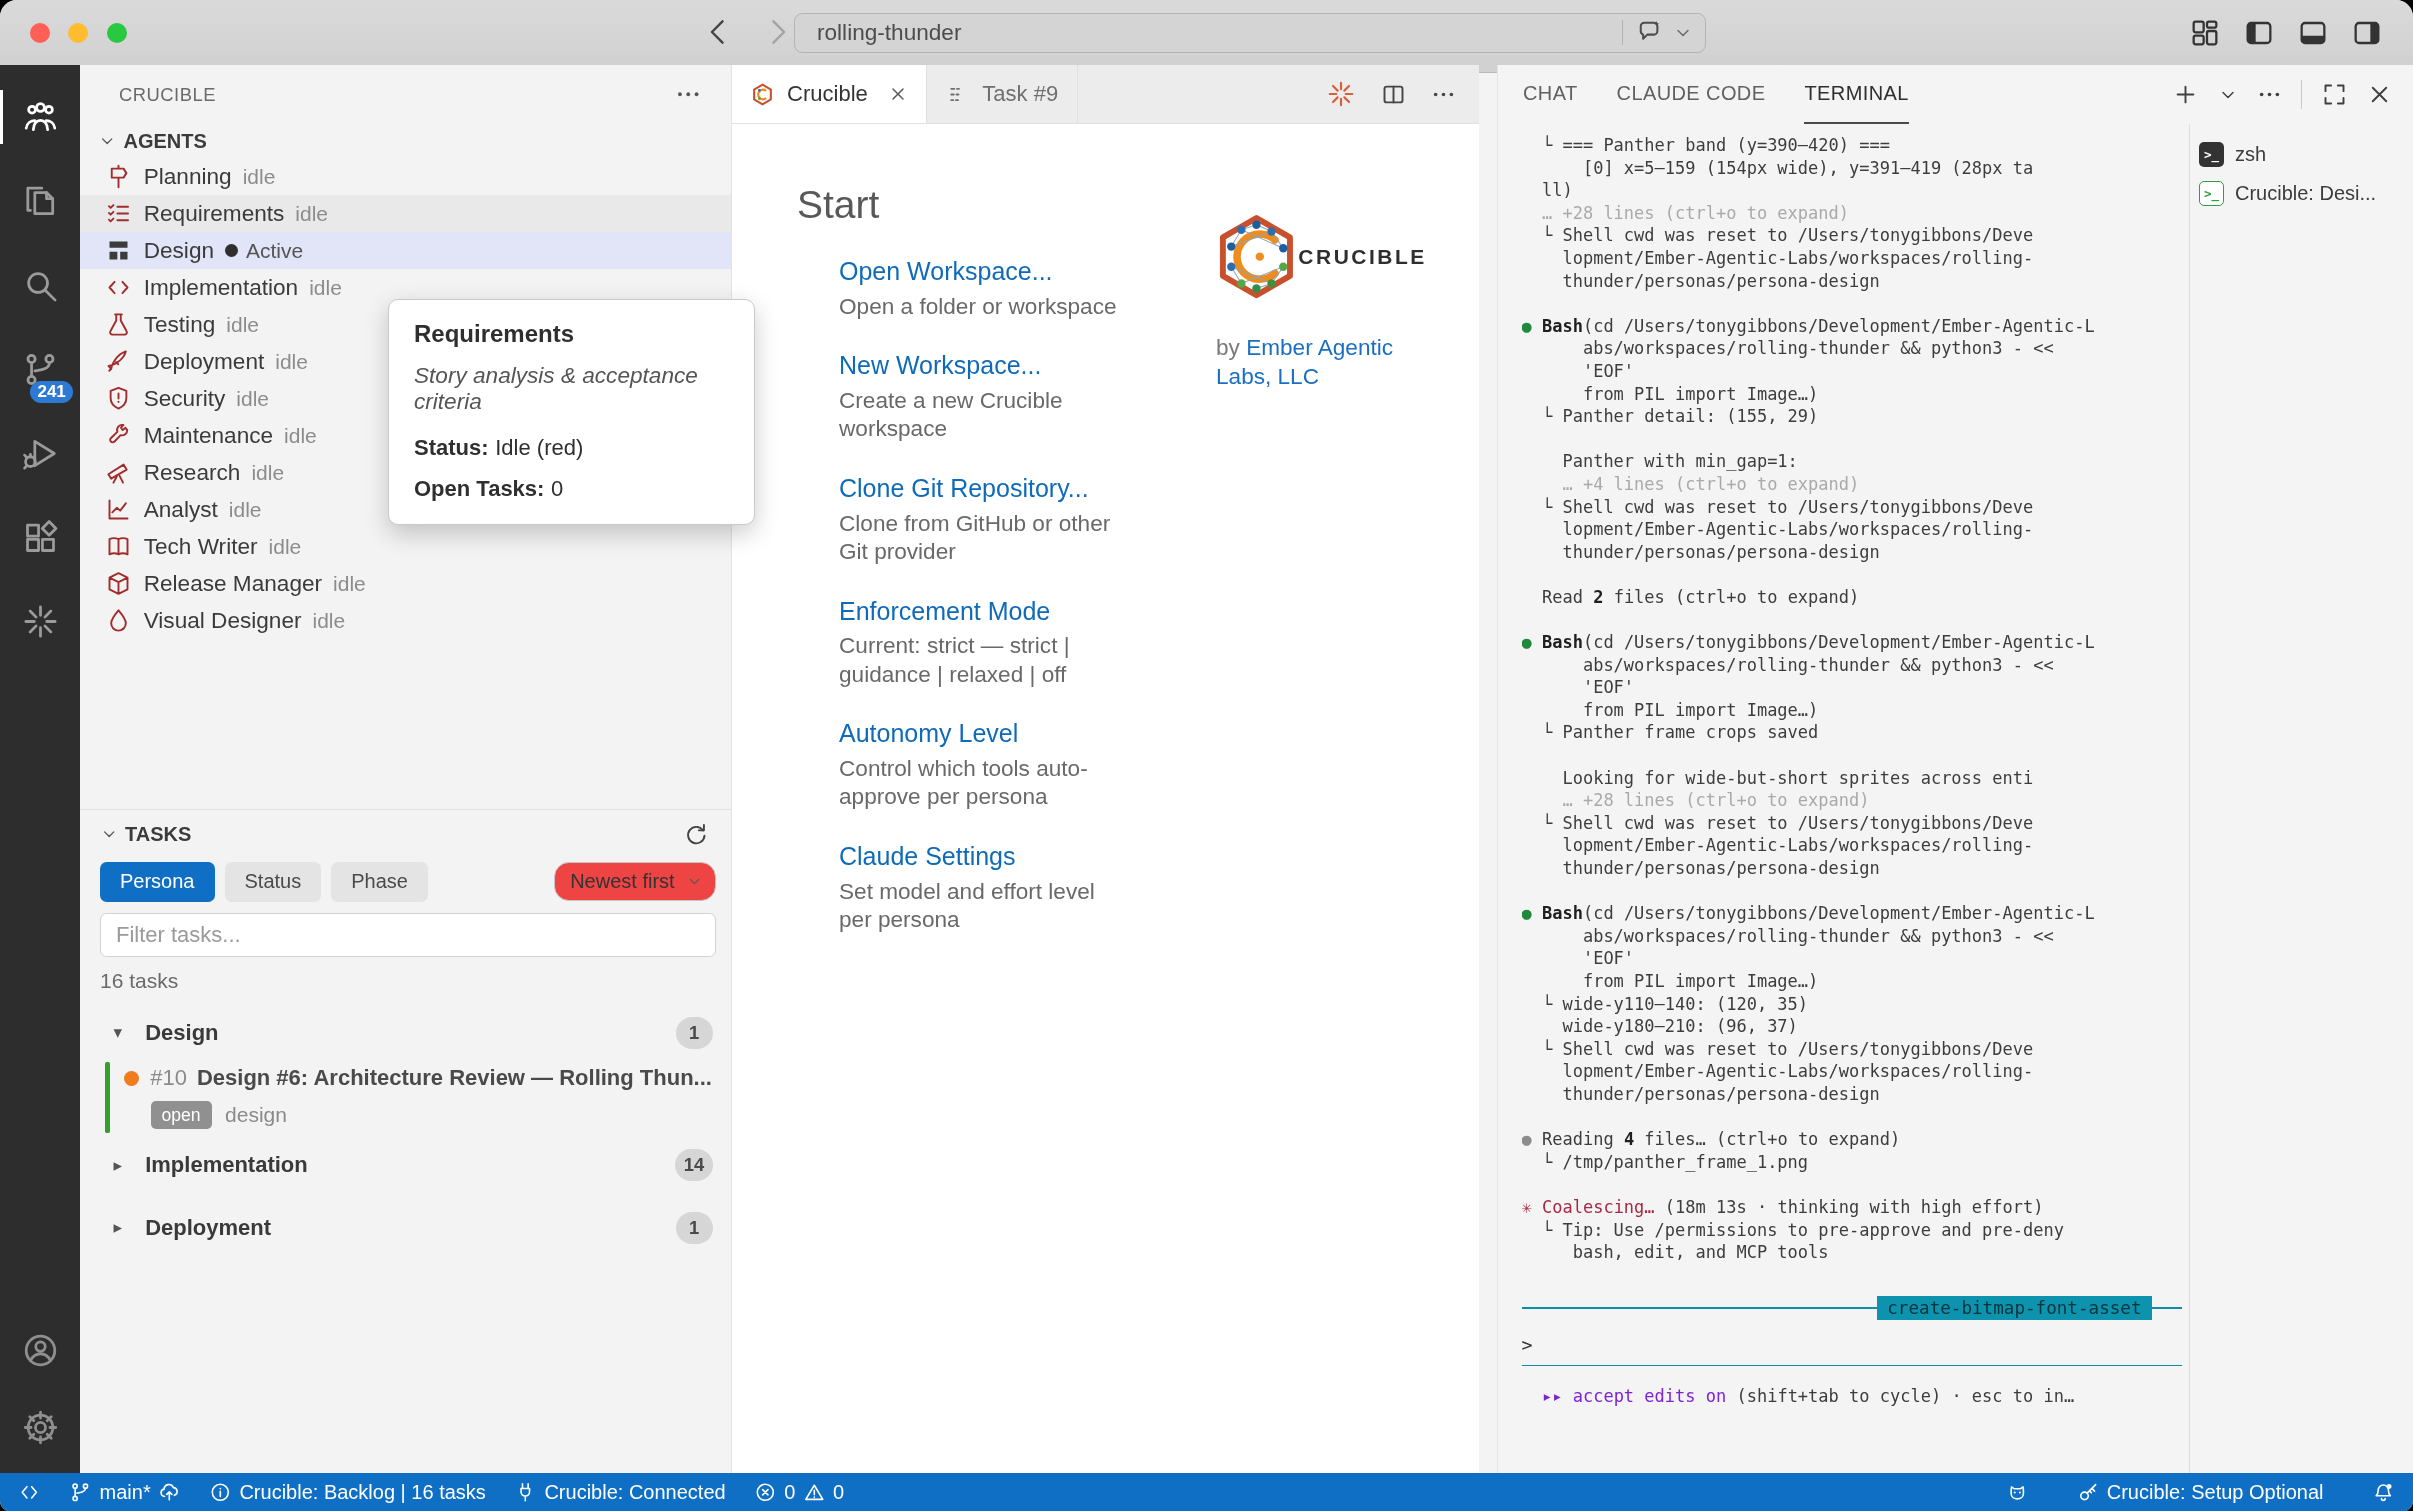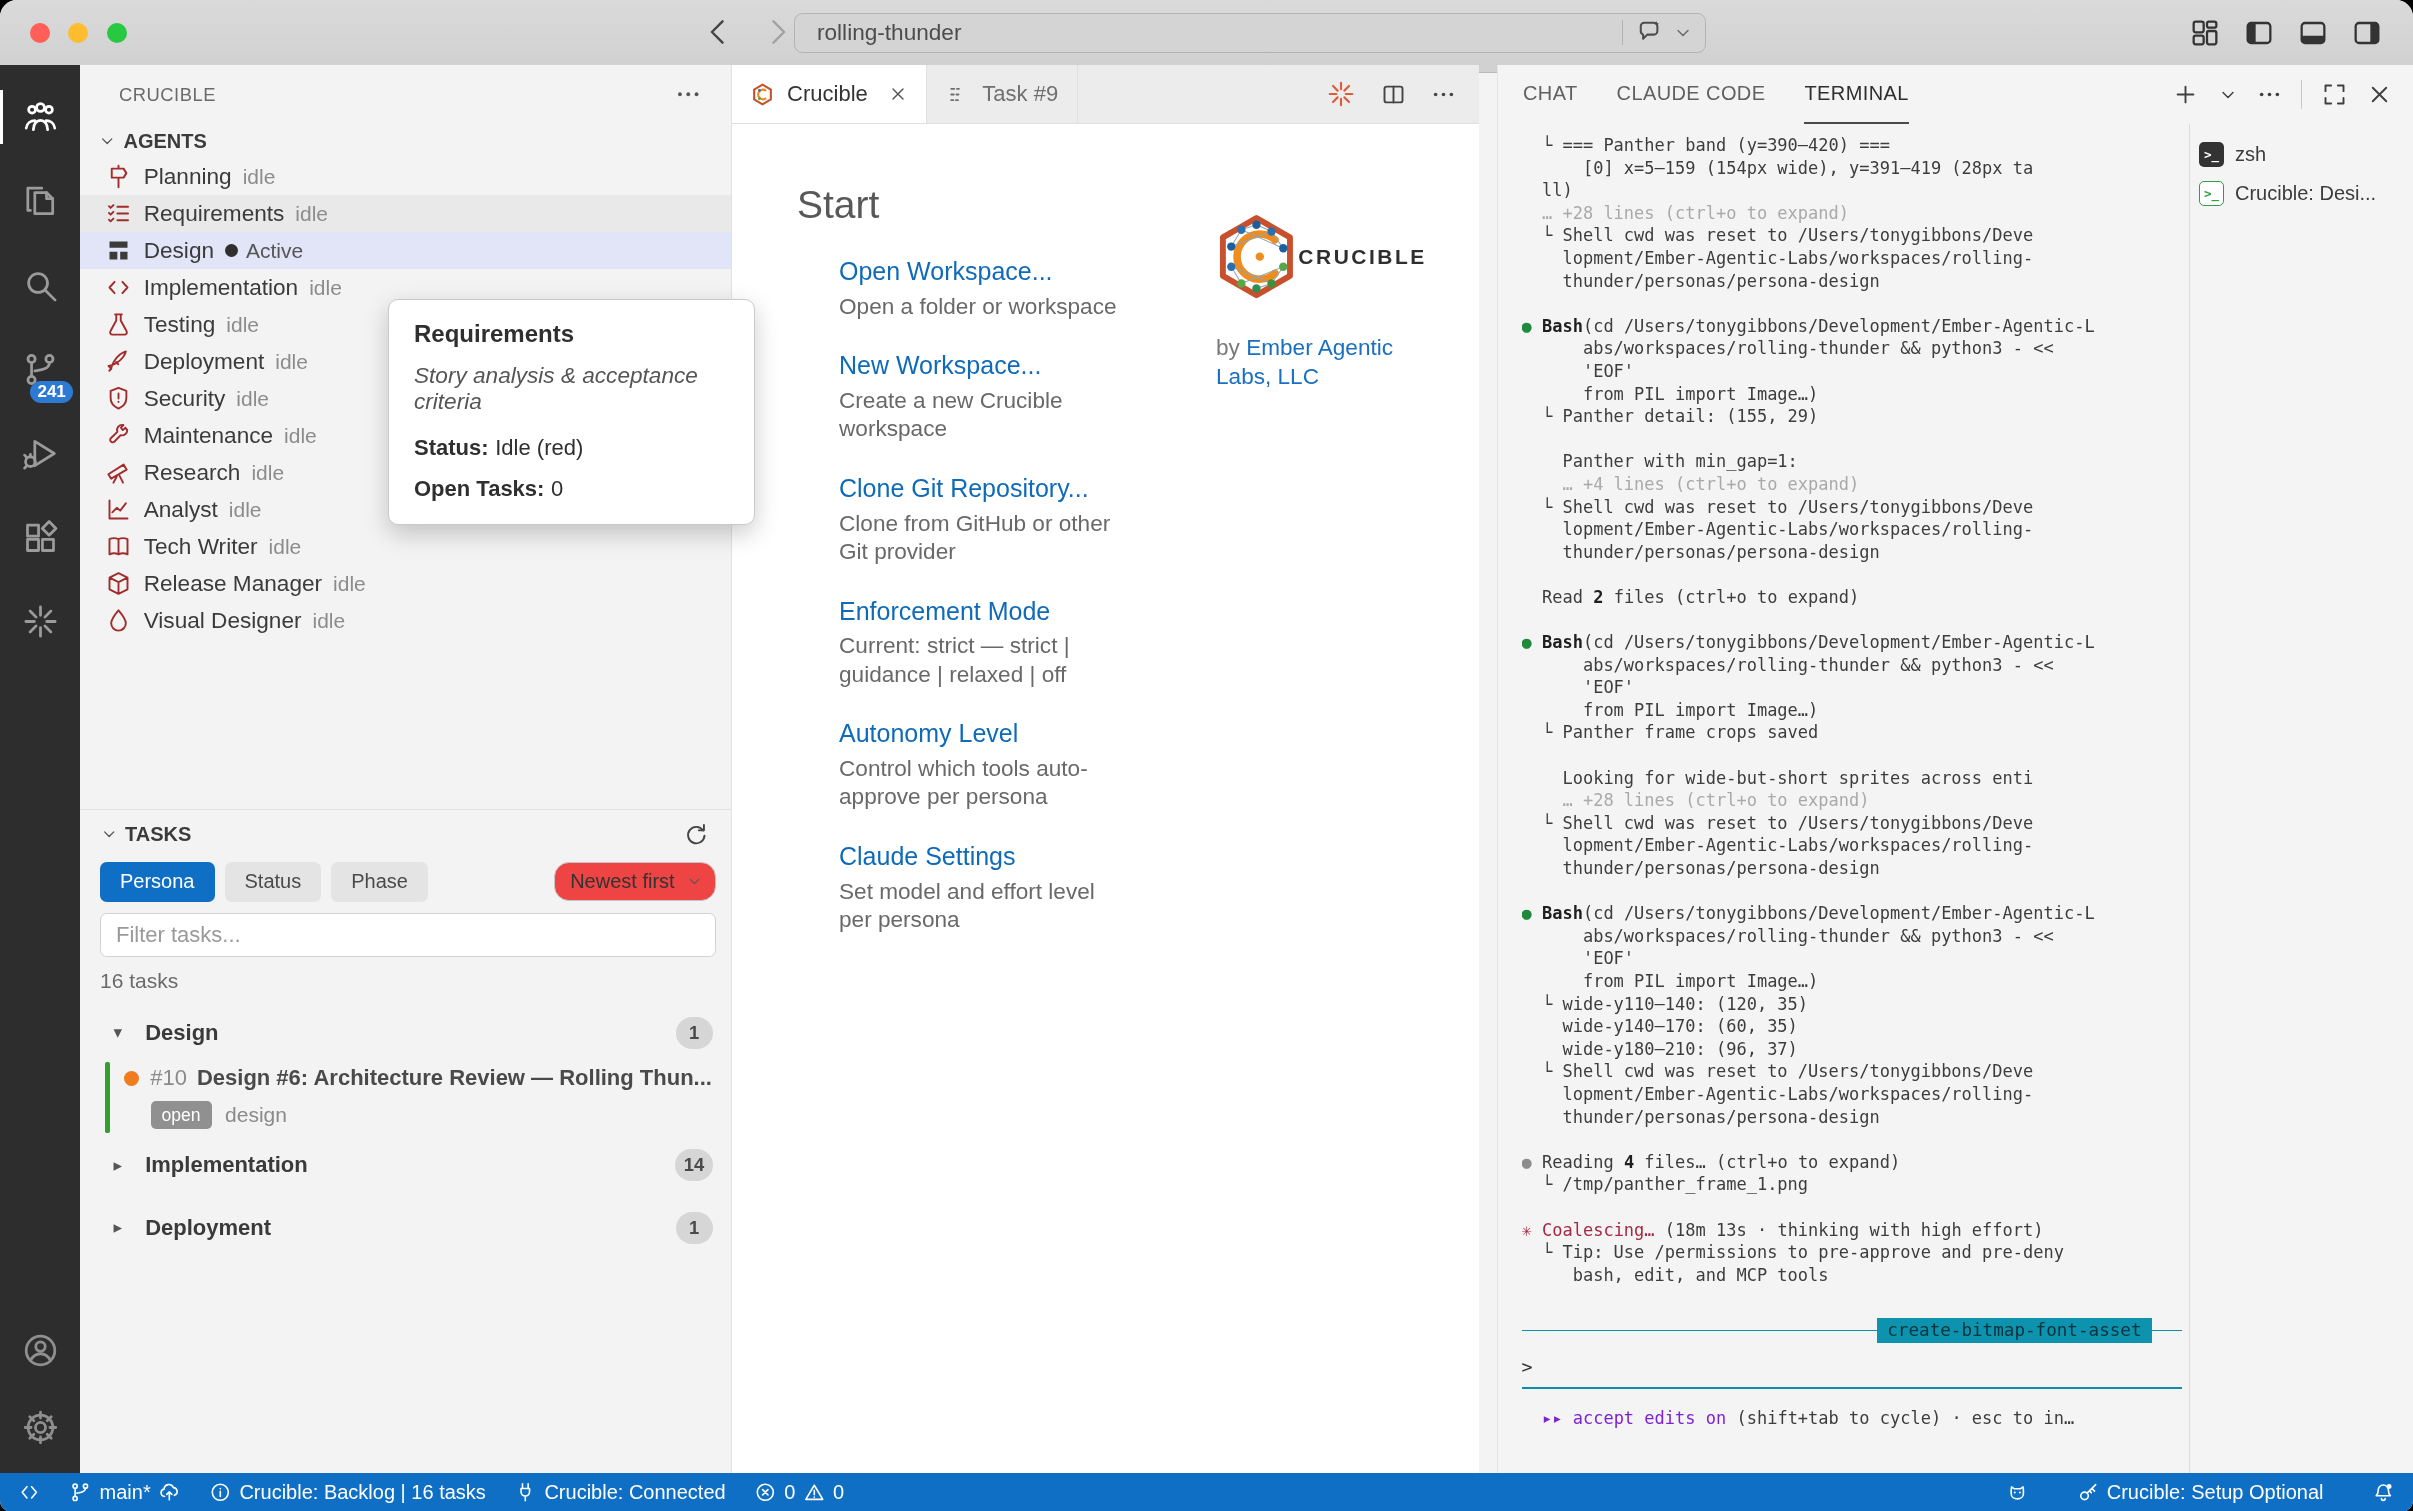--- a/index.html
+++ b/index.html
@@ -791,21 +791,20 @@
         <div class="t-line"><span class="dim">    … +28 lines (ctrl+o to expand)</span></div>
         <div class="t-line"><span>  └ Shell cwd was reset to /Users/tonygibbons/Deve</span></div>
         <div class="t-line"><span>    lopment/Ember-Agentic-Labs/workspaces/rolling-</span></div>
         <div class="t-line"><span>    thunder/personas/persona-design</span></div>
         <div class="t-line"><span></span></div>
         <div class="t-line"><span class="dot-green">● </span><span class="bold">Bash</span><span>(cd /Users/tonygibbons/Development/Ember-Agentic-L</span></div>
         <div class="t-line"><span>      abs/workspaces/rolling-thunder &amp;&amp; python3 - &lt;&lt;</span></div>
         <div class="t-line"><span>      'EOF'</span></div>
         <div class="t-line"><span>      from PIL import Image…)</span></div>
         <div class="t-line"><span>  └ wide-y110–140: (120, 35)</span></div>
-        <div class="t-line"><span>    wide-y140–170: (60, 35)</span></div>
         <div class="t-line"><span>    wide-y180–210: (96, 37)</span></div>
         <div class="t-line"><span>  └ Shell cwd was reset to /Users/tonygibbons/Deve</span></div>
         <div class="t-line"><span>    lopment/Ember-Agentic-Labs/workspaces/rolling-</span></div>
         <div class="t-line"><span>    thunder/personas/persona-design</span></div>
         <div class="t-line"><span></span></div>
         <div class="t-line"><span class="dot-gray">● </span><span>Reading </span><span class="bold">4</span><span> files… (ctrl+o to expand)</span></div>
         <div class="t-line"><span>  └ /tmp/panther_frame_1.png</span></div>
         <div class="t-line"><span></span></div>
         <div class="t-line"><span class="red">✳ </span><span class="red">Coalescing…</span><span> (18m 13s · thinking with high effort)</span></div>
         <div class="t-line"><span>  └ Tip: Use /permissions to pre-approve and pre-deny</span></div>

